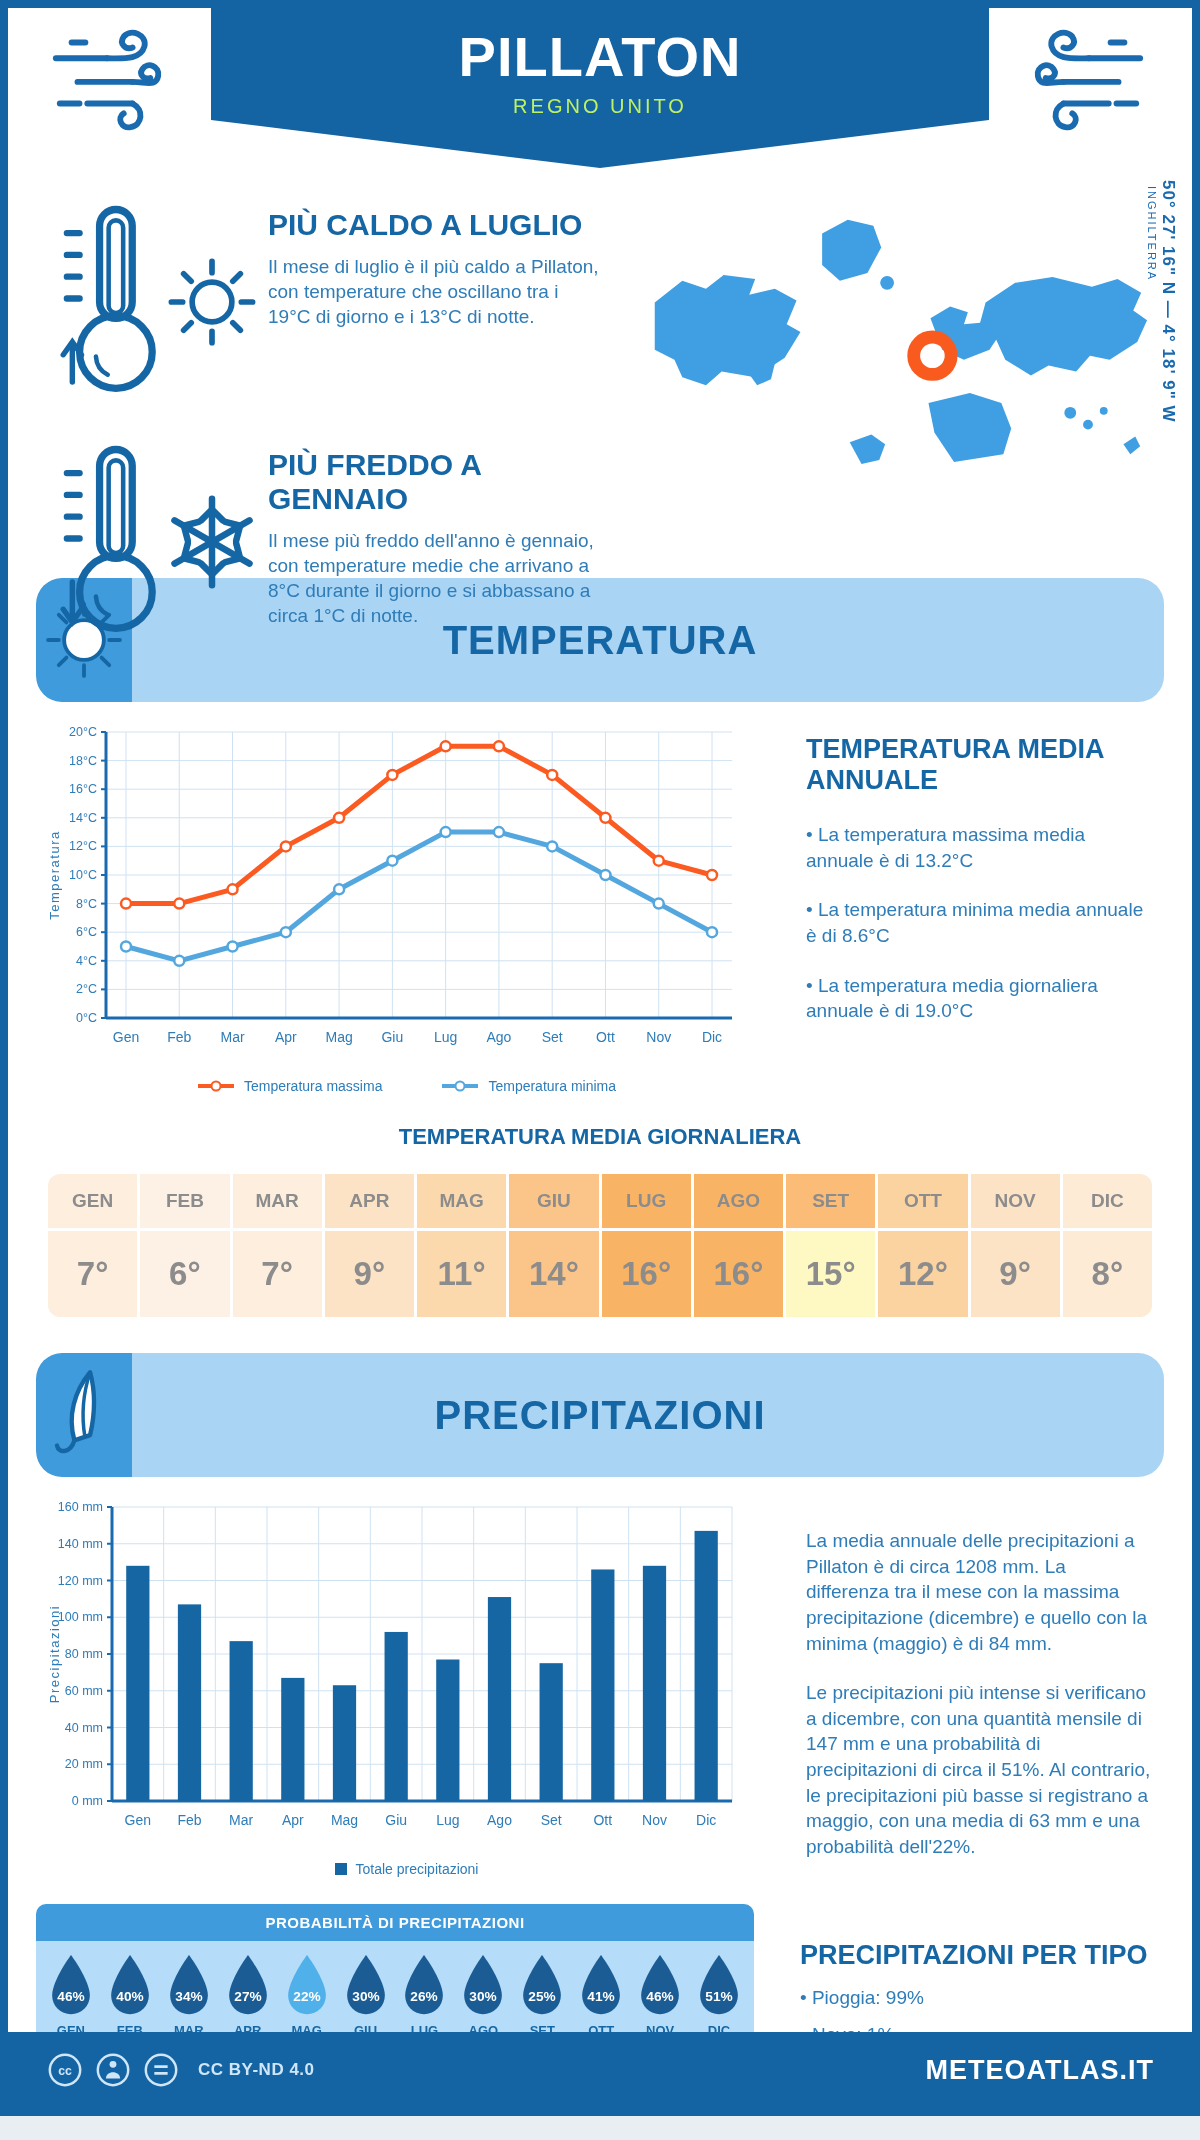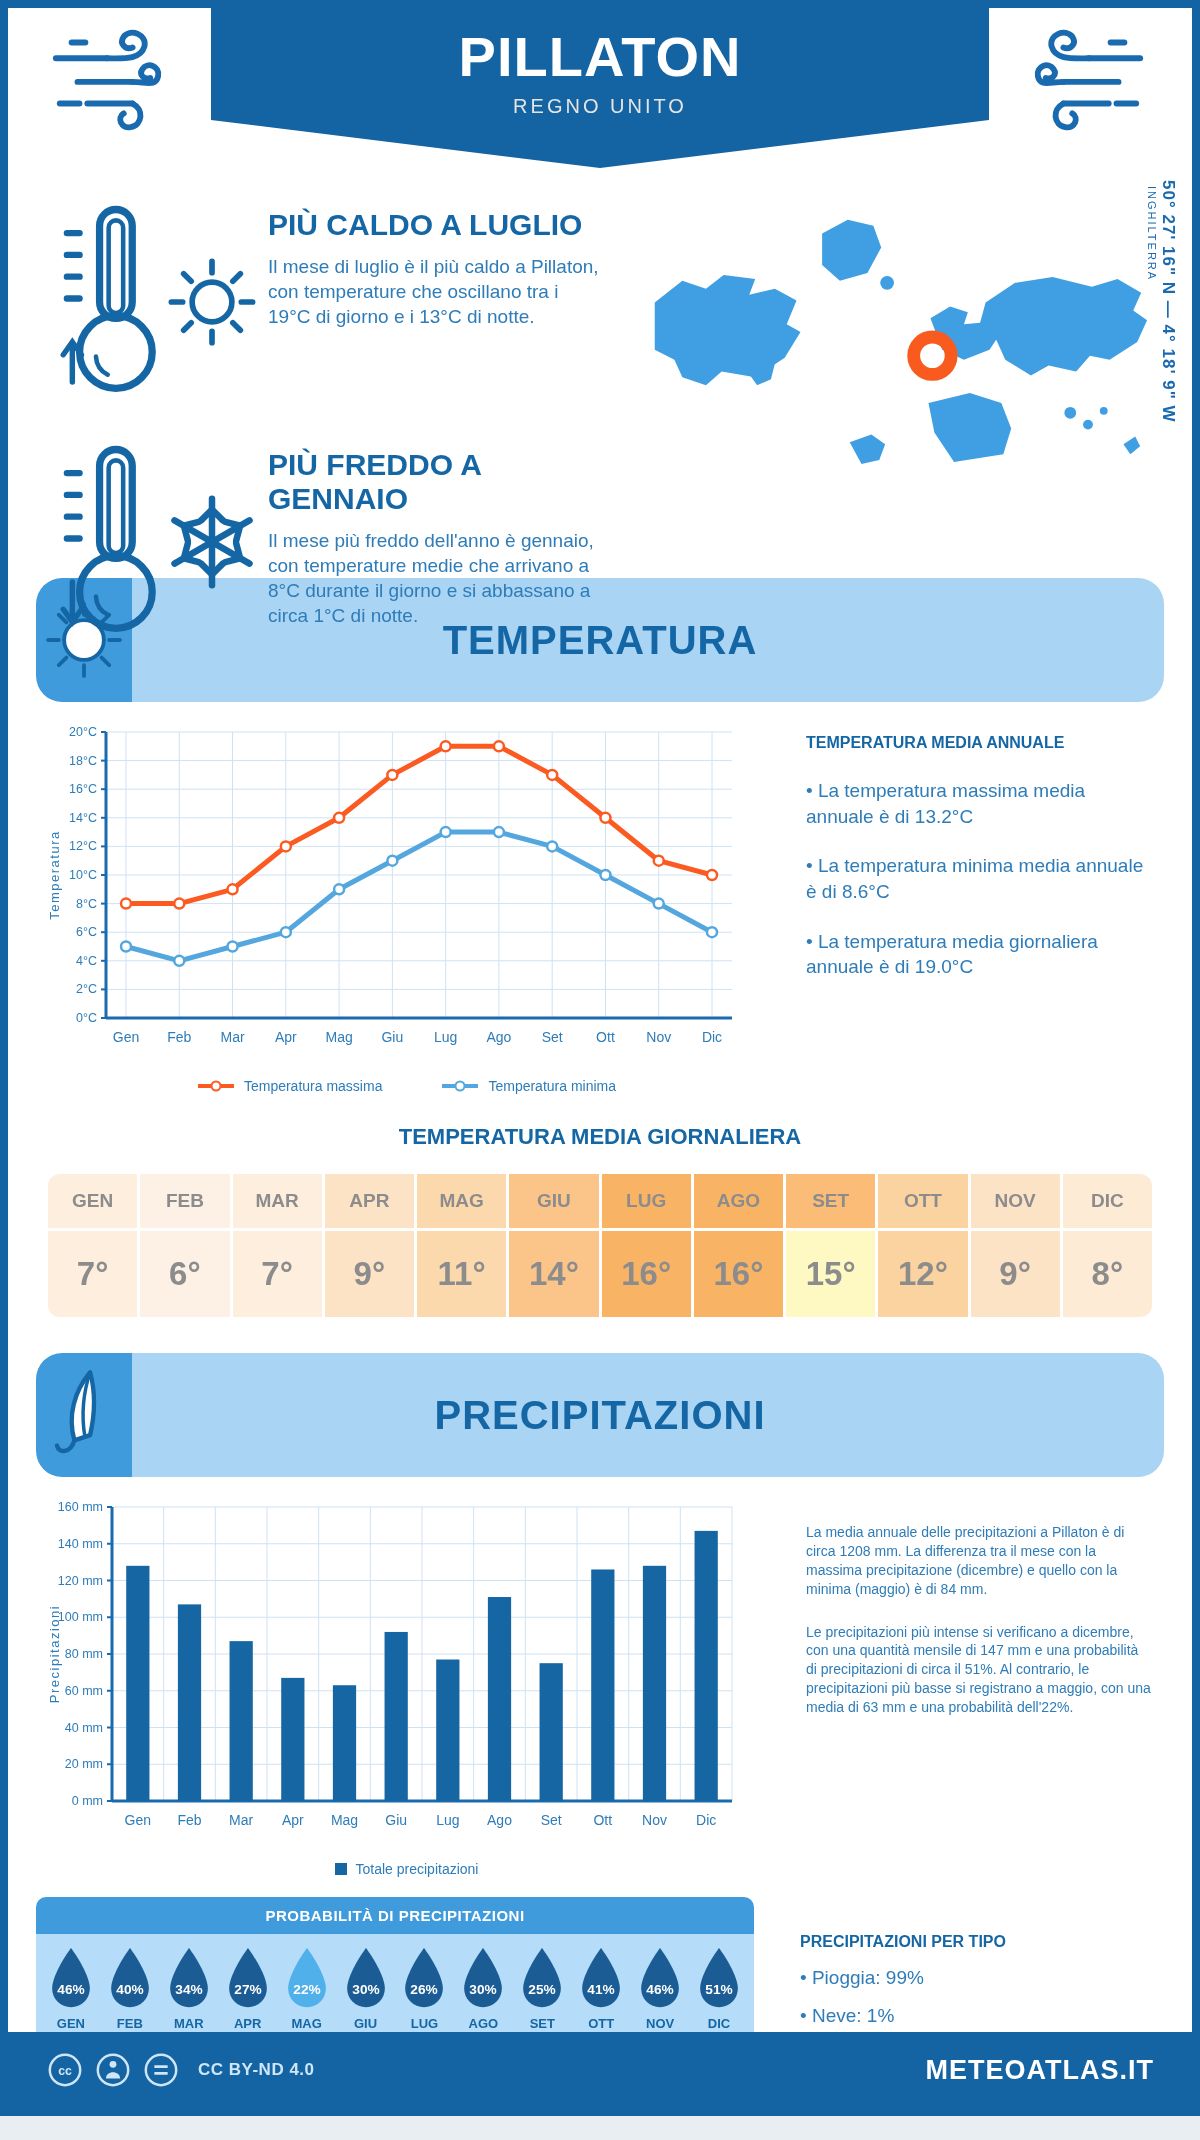--- a/index.html
+++ b/index.html
@@ -4,21 +4,21 @@
 <style>
   html,body{margin:0;padding:0;background:#e9eef2;}
   .page{width:1200px;height:2116px;box-sizing:border-box;border:8px solid #1463a2;background:#fff;
         position:relative;font-family:"Liberation Sans",sans-serif;overflow:hidden;margin:0 auto;}
   
   .header{position:relative;height:168px;}
   .banner{position:absolute;left:50%;transform:translateX(-50%);top:0;width:778px;height:160px;background:#1463a2;
           clip-path:polygon(0 0,100% 0,100% 70%,50% 100%,0 70%);
           display:flex;flex-direction:column;align-items:center;padding-top:20px;box-sizing:border-box;}
   .banner-title{color:#fff;font-size:56px;font-weight:bold;letter-spacing:1px;margin:0;line-height:1.05;}
-  .banner-sub{color:#e5e5e5;font-size:20px;letter-spacing:3px;margin-top:8px;}
+  .banner-sub{color:#bef264;font-size:20px;letter-spacing:3px;margin-top:8px;}
   .wind{position:absolute;top:12px;width:118px;height:112px;}
   .wind.left{left:40px;}
   .wind.right{right:44px;transform:scaleX(-1);}
   .coords{position:absolute;top:172px;right:14px;writing-mode:vertical-rl;text-align:left;}
   .coord-line{font-weight:bold;font-size:17px;color:#1a6ab0;letter-spacing:1px;}
   .region-line{font-size:11px;color:#1a6ab0;letter-spacing:2px;padding-top:6px;}
   
   .intro{display:flex;padding:10px 26px 0 48px;height:396px;box-sizing:border-box;}
   .intro-left{width:568px;flex:none;}
   .highlight{display:flex;margin-bottom:30px;}
@@ -34,23 +34,23 @@
   .band{margin:6px 28px 0;height:124px;background:#a9d4f4;border-radius:26px;display:flex;align-items:center;overflow:hidden;}
   .band-tab{width:96px;height:100%;background:#3f9bdb;border-radius:26px 0 0 26px;display:flex;align-items:center;justify-content:center;flex:none;}
   .band-title{flex:1;text-align:center;font-size:40px;font-weight:bold;color:#1566a4;letter-spacing:1px;margin-right:96px;}
   
   .chart-row{display:flex;padding:16px 26px 0 36px;}
   .chart-col{width:724px;flex:none;}
   svg.chart{width:704px;display:block;}
   .legend{display:flex;justify-content:center;gap:58px;margin-top:12px;align-items:center;}
   .legend-item{display:flex;align-items:center;gap:8px;font-size:14px;color:#2e7cb8;}
   .side-col{flex:1;padding:16px 14px 0 38px;}
-  .side-head{font-size:16px;font-weight:bold;color:#1566a4;margin:0 0 26px;}
+  .side-head{font-size:27px;font-weight:bold;color:#1566a4;margin:0 0 26px;}
   .bullet{font-size:19px;color:#2e7cb8;line-height:1.35;margin-bottom:24px;}
-  .para{font-size:14px;color:#2e7cb8;line-height:1.35;margin-bottom:24px;}
+  .para{font-size:19px;color:#2e7cb8;line-height:1.35;margin-bottom:24px;}
   
   .daily-head{text-align:center;font-size:22px;font-weight:bold;color:#1566a4;margin:30px 0 24px;}
   .temp-table{margin:0 40px;display:grid;grid-template-columns:repeat(12,1fr);gap:3px;border-radius:12px;overflow:hidden;}
   .tt-h{height:54px;display:flex;align-items:center;justify-content:center;font-size:19px;font-weight:bold;color:#8c8c8c;}
   .tt-v{height:86px;display:flex;align-items:center;justify-content:center;font-size:33px;font-weight:bold;color:#8c8c8c;}
   
   .prob-row{display:flex;padding:20px 26px 0 28px;}
   .prob-box{width:718px;flex:none;border-radius:10px;overflow:hidden;}
   .prob-head{background:#3f9bdb;color:#fff;font-weight:bold;font-size:15px;text-align:center;padding:10px 0;letter-spacing:.5px;}
   .prob-body{background:#b5dcf8;display:flex;justify-content:space-evenly;padding:12px 4px 10px;}

